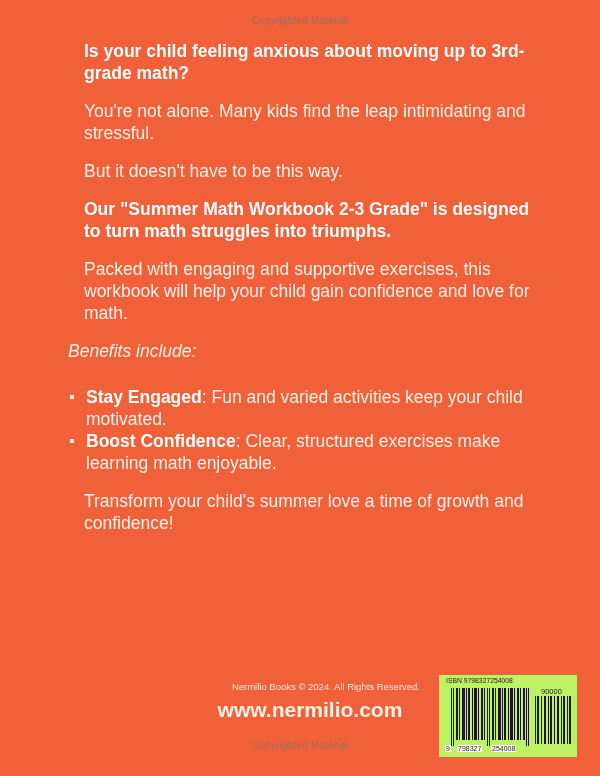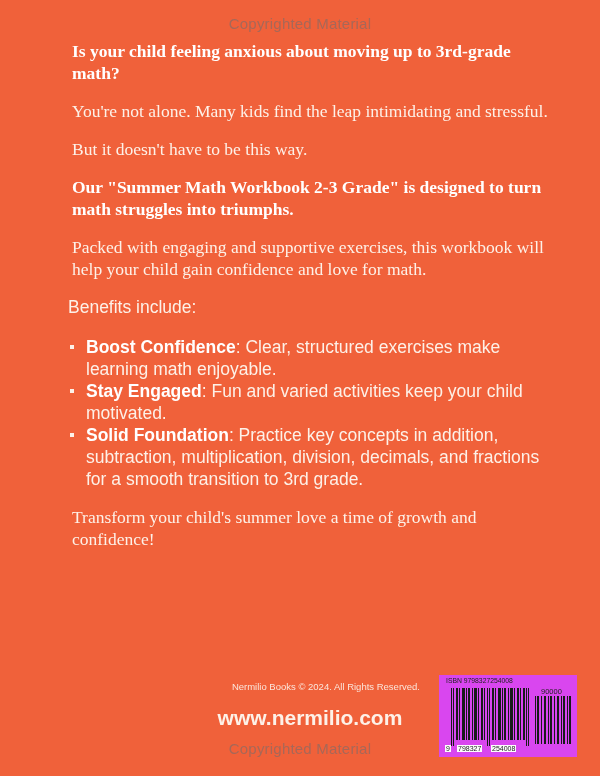--- a/index.html
+++ b/index.html
@@ -13,46 +13,46 @@
       position: relative;
       overflow: hidden;
       font-family: "Liberation Sans", sans-serif;
       color: #fdf1e8;
     }
     .watermark {
       position: absolute;
       left: 0;
       width: 600px;
       text-align: center;
-      font-size: 15px;
+      font-size: 10px;
       color: #8f6a62;
       opacity: 0.75;
       letter-spacing: 0.2px;
     }
     .wm-top { top: 15px; }
     .wm-bottom { top: 740px; left: 0; width: 600px; }
 
     .content {
       position: absolute;
       left: 68px;
       top: 40px;
       width: 480px;
       font-size: 17.5px;
       line-height: 22px;
     }
     .para {
-      margin: 0 0 16px 4px;
-      font-family: Liberation Serif, serif;
+      margin: 0 0 16px 16px;
     }
     .para.bold {
       font-weight: bold;
       color: #ffffff;
     }
     .benefits-head {
-      margin: 0 0 18px 0;
+      margin: 0 0 24px 0;
+      font-style: italic;
     }
     ul.benefits {
       list-style: none;
       margin: 0 0 16px 0;
       padding: 0;
     }
     ul.benefits li {
       position: relative;
       padding-left: 18px;
       margin: 0;
@@ -84,30 +84,30 @@
       color: #fbe5da;
       text-align: right;
     }
     .footer-url {
       font-size: 21px;
       font-weight: bold;
       line-height: 28px;
       color: #fdf1e8;
       text-decoration: none;
       display: block;
-      margin-top: 11px;
+      margin-top: 3px;
     }
 
     .barcode-box {
       position: absolute;
       left: 439px;
       top: 675px;
       width: 138px;
       height: 82px;
-      background: #d946ef;
+      background: #bef264;
     }
     .isbn-text {
       position: absolute;
       left: 7px;
       top: 2px;
       font-size: 6.8px;
       color: #222;
       white-space: nowrap;
     }
     .price-code {
@@ -149,23 +149,22 @@
 <div class="watermark wm-top">Copyrighted Material</div>
 
 <div class="content">
   <p class="para bold">Is your child feeling anxious about moving up to 3rd-grade math?</p>
   <p class="para">You're not alone. Many kids find the leap intimidating and stressful.</p>
   <p class="para">But it doesn't have to be this way.</p>
   <p class="para bold">Our "Summer Math Workbook 2-3 Grade" is designed to turn math struggles into triumphs.</p>
   <p class="para">Packed with engaging and supportive exercises, this workbook will help your child gain confidence and love for math.</p>
   <p class="benefits-head">Benefits include:</p>
   <ul class="benefits">
+    <li><span class="benefit-title">Stay Engaged</span><span>: Fun and varied activities keep your child motivated.</span></li>
     <li><span class="benefit-title">Boost Confidence</span><span>: Clear, structured exercises make learning math enjoyable.</span></li>
-    <li><span class="benefit-title">Stay Engaged</span><span>: Fun and varied activities keep your child motivated.</span></li>
-    <li><span class="benefit-title">Solid Foundation</span><span>: Practice key concepts in addition, subtraction, multiplication, division, decimals, and fractions for a smooth transition to 3rd grade.</span></li>
   </ul>
   <p class="para">Transform your child's summer love a time of growth and confidence!</p>
 </div>
 
 <div class="footer">
   <div class="footer-copy">Nermilio Books © 2024. All Rights Reserved.</div>
   <a class="footer-url">www.nermilio.com</a>
 </div>
 
 <div class="watermark wm-bottom">Copyrighted Material</div>

